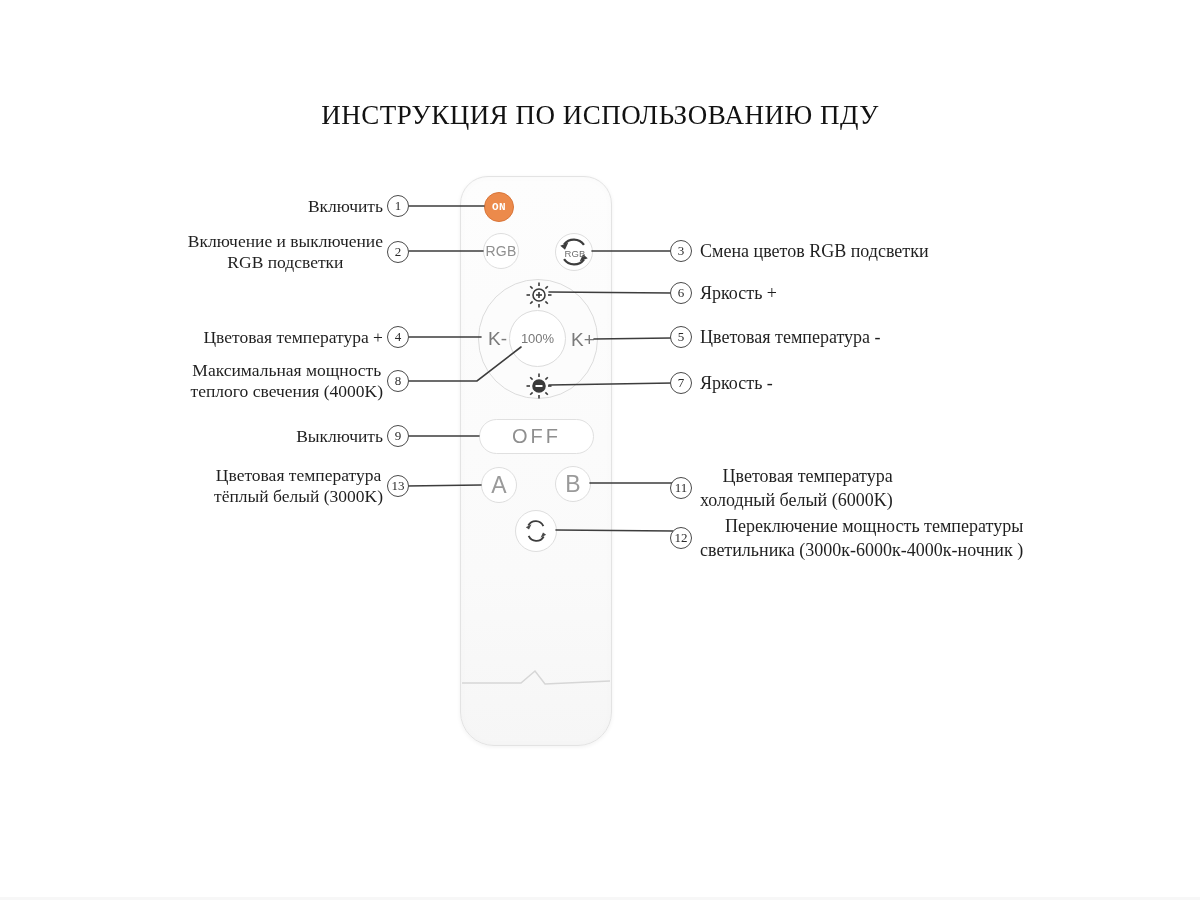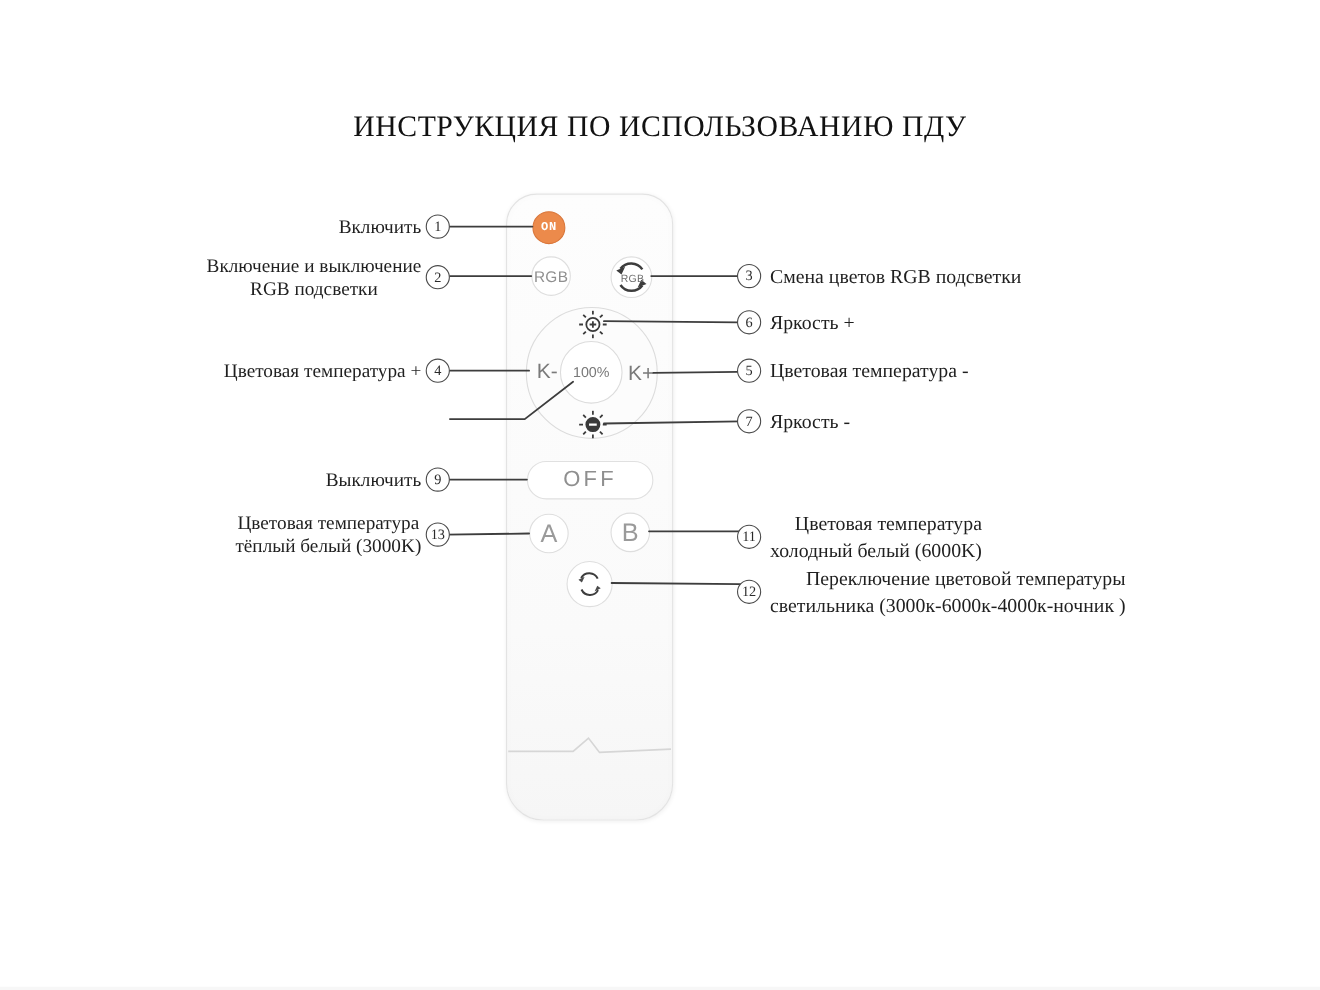--- a/index.html
+++ b/index.html
@@ -148,20 +148,25 @@
   </div>
   <div class="callout callout-left" style="top:252px">
     <div class="callout-label">Включение и выключение
 RGB подсветки</div>
     <div class="num">2</div>
   </div>
   <div class="callout callout-left" style="top:337px">
     <div class="callout-label">Цветовая температура +</div>
     <div class="num">4</div>
   </div>
+  <div class="callout callout-left" style="top:381px">
+    <div class="callout-label">Максимальная мощность
+теплого свечения (4000K)</div>
+    <div class="num">8</div>
+  </div>
   <div class="callout callout-left" style="top:436px">
     <div class="callout-label">Выключить</div>
     <div class="num">9</div>
   </div>
   <div class="callout callout-left" style="top:486px">
     <div class="callout-label">Цветовая температура
 тёплый белый (3000K)</div>
     <div class="num">13</div>
   </div>
 
@@ -181,18 +186,18 @@
     <div class="num">7</div>
     <div class="callout-label">Яркость -</div>
   </div>
   <div class="callout callout-right" style="top:488px">
     <div class="num">11</div>
     <div class="callout-label">Цветовая температура
 холодный белый (6000K)</div>
   </div>
   <div class="callout callout-right" style="top:538px">
     <div class="num">12</div>
-    <div class="callout-label">Переключение цветовой температуры
+    <div class="callout-label">Переключение мощность температуры
 светильника  (3000к-6000к-4000к-ночник )</div>
   </div>
 
   <div class="bottom-artifact"></div>
 </div>
 
 </body></html>

